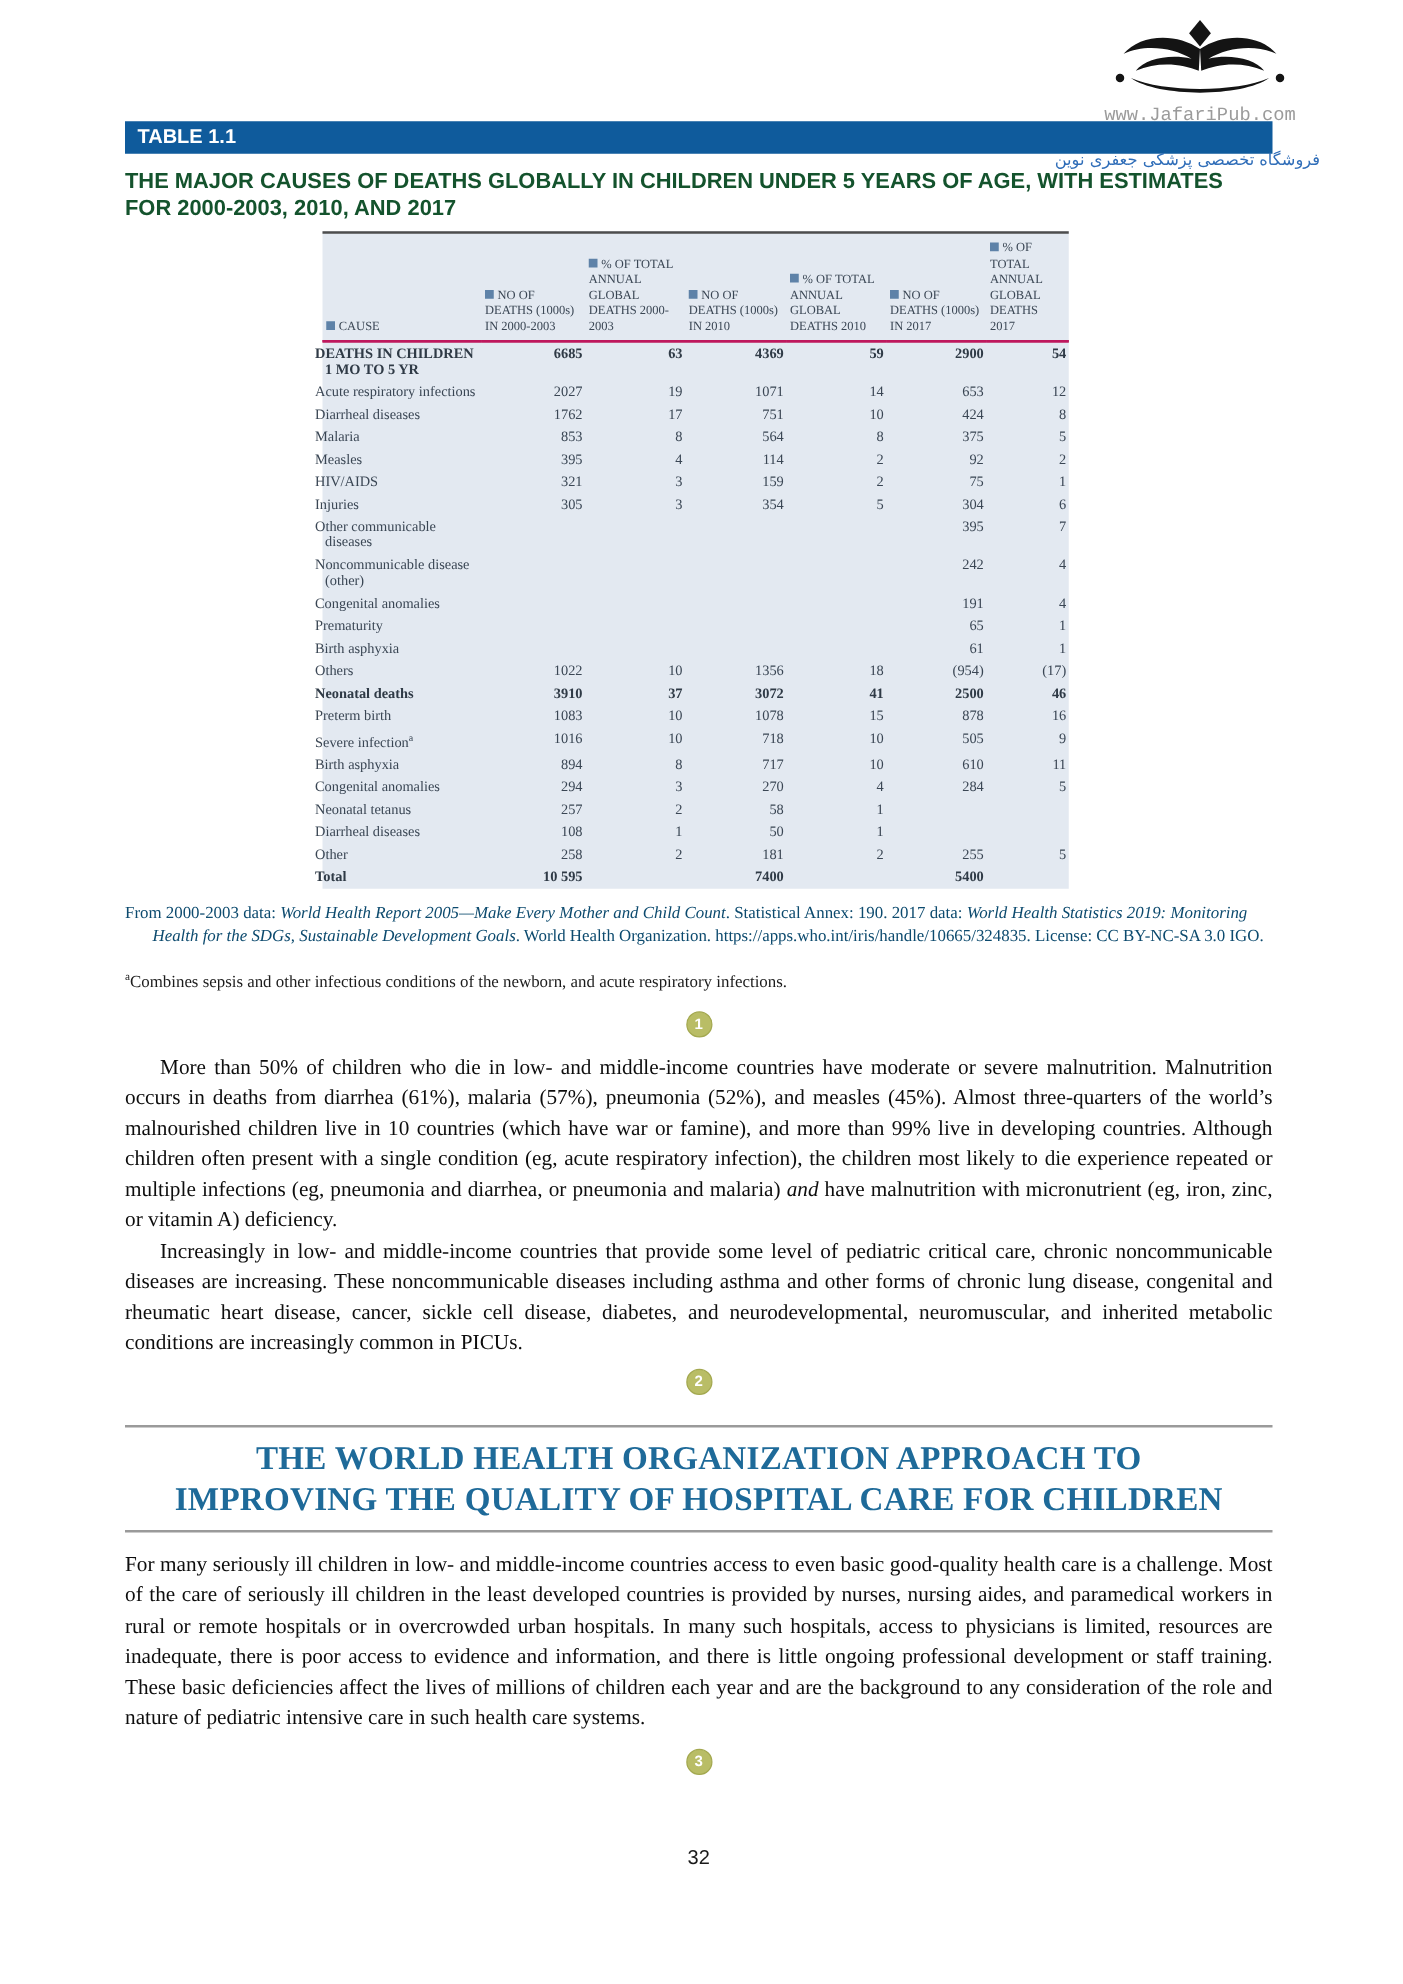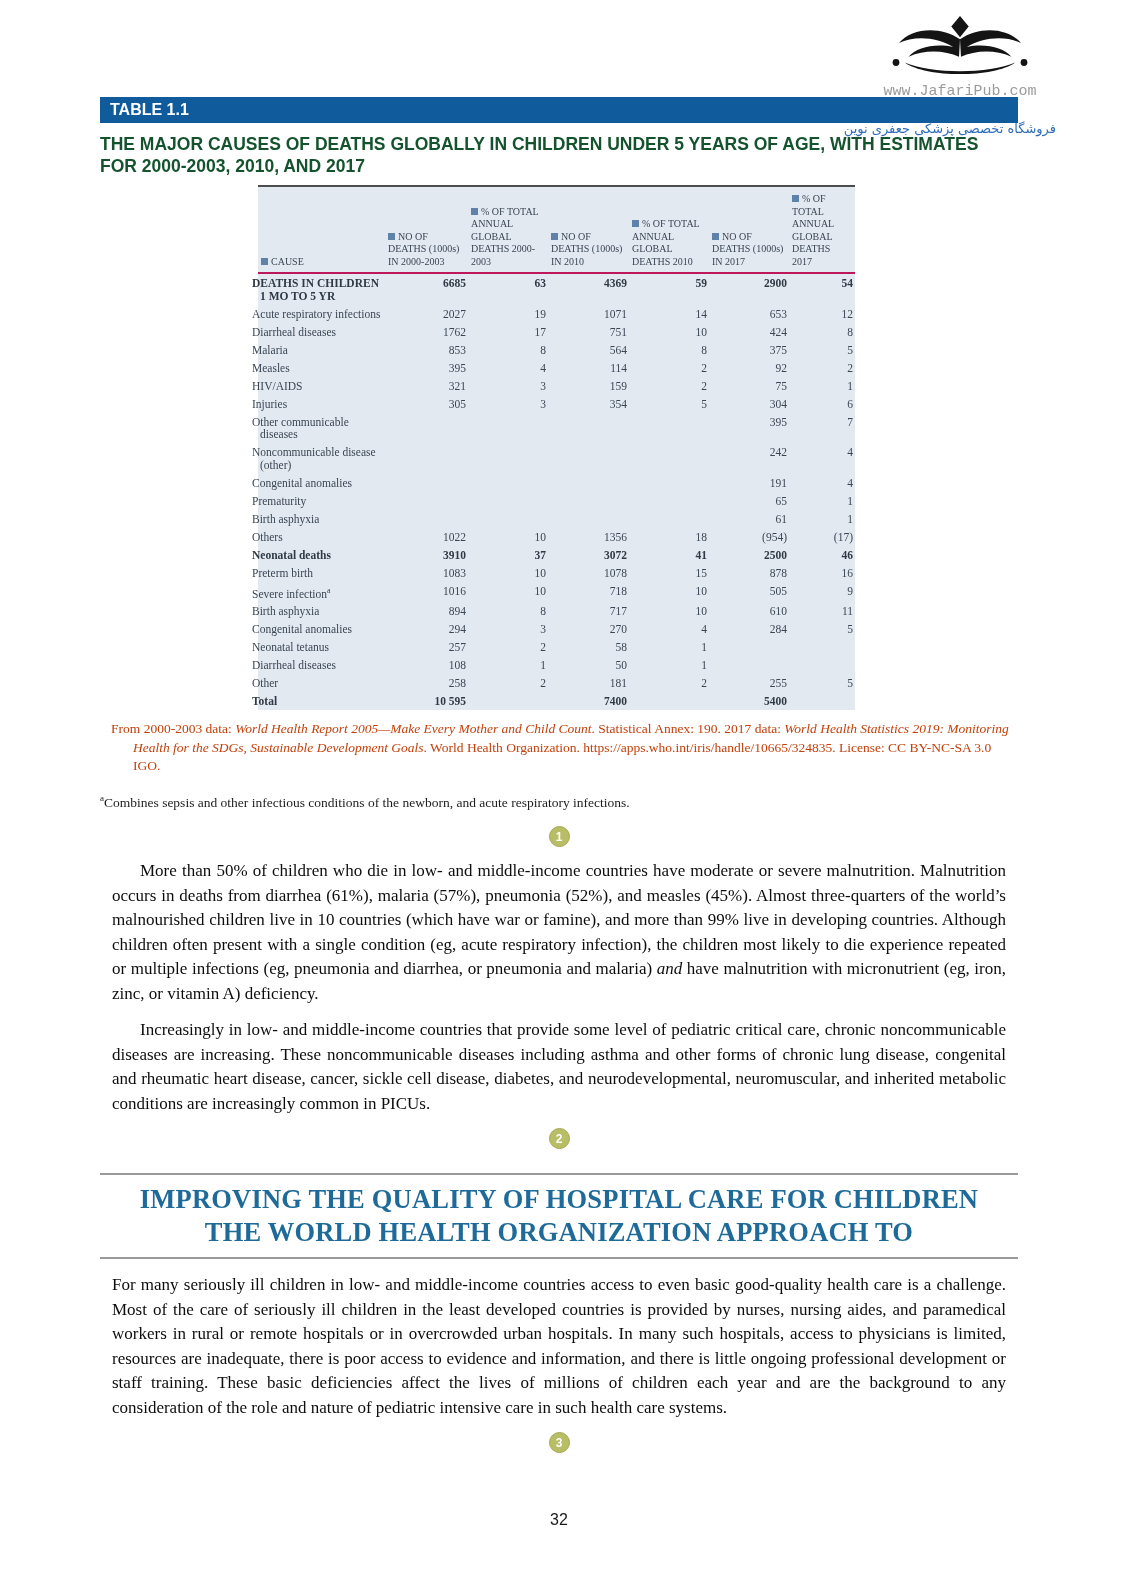--- a/index.html
+++ b/index.html
@@ -35,35 +35,35 @@
   table.who td{padding:3px 2px 2.5px;vertical-align:top;line-height:12.5px;}
   td.cause{padding-left:12px;text-indent:-8px;}
   td.num{text-align:right;}
   td.c2{padding-right:28px}td.c3{padding-right:50px}td.c4{padding-right:30px}
   td.c5{padding-right:50px}td.c6{padding-right:48px}td.c7{padding-right:36px}
   tr.bold{font-weight:bold;color:#2f3a46;}
   td.vb{vertical-align:bottom;}
   table.who sup{font-size:8px;}
 
   
-  .source-note{margin-top:10px;font-size:13.5px;line-height:18.5px;color:#c2410c;
-               padding-left:22px;text-indent:-22px;margin-left:11px;}
+  .source-note{margin-top:10px;font-size:13.5px;line-height:18.5px;color:#0c4a6e;
+               padding-left:22px;text-indent:-22px;}
   .footnote{margin-top:2px;font-size:13.5px;line-height:18.5px;color:#1c1c1c;}
   .footnote sup,.source-note sup{font-size:9px;}
 
   
   .marker{width:21px;height:21px;border-radius:50%;background:var(--marker-olive,#b9bd66);
           border:1px solid #a3a84f;color:#fff;font-family:"Liberation Sans",sans-serif;
           font-weight:bold;font-size:12px;display:flex;align-items:center;justify-content:center;
           margin:14px auto 0;box-sizing:border-box;}
   .marker.m2{margin-top:8px;}
   .marker.m3{margin-top:12px;}
 
   
-  .body-para{font-size:17px;line-height:24.5px;text-align:justify;color:#0d0d0d;margin:12px;}
+  .body-para{font-size:17px;line-height:24.5px;text-align:justify;color:#0d0d0d;margin:0;}
   .body-para.first{margin-top:12px;}
   .body-para.indent{text-indent:28px;}
   .body-para.after-head{margin-top:14px;}
 
   
   .section-rule{border:none;border-top:2px solid #9a9a9a;margin:24px 0 0;}
   .section-rule.below{margin-top:8px;}
   .section-heading{text-align:center;color:var(--heading-blue,#1e6a99);font-weight:bold;
                    font-size:26.5px;line-height:33px;margin:8px 0 0;
                    font-family:"Liberation Serif",serif;letter-spacing:.2px;}
@@ -329,22 +329,22 @@
 
     <div class="marker m1">1</div>
 
     <p class="body-para first indent"><span>More than 50% of children who die in low- and middle-income countries have moderate or severe malnutrition. Malnutrition occurs in deaths from diarrhea (61%), malaria (57%), pneumonia (52%), and measles (45%). Almost three-quarters of the world’s malnourished children live in 10 countries (which have war or famine), and more than 99% live in developing countries. Although children often present with a single condition (eg, acute respiratory infection), the children most likely to die experience repeated or multiple infections (eg, pneumonia and diarrhea, or pneumonia and malaria) </span><i>and</i><span> have malnutrition with micronutrient (eg, iron, zinc, or vitamin A) deficiency.</span></p>
     <p class="body-para indent">Increasingly in low- and middle-income countries that provide some level of pediatric critical care, chronic noncommunicable diseases are increasing. These noncommunicable diseases including asthma and other forms of chronic lung disease, congenital and rheumatic heart disease, cancer, sickle cell disease, diabetes, and neurodevelopmental, neuromuscular, and inherited metabolic conditions are increasingly common in PICUs.</p>
 
     <div class="marker m2">2</div>
 
     <hr class="section-rule">
     <h1 class="section-heading">
+      <span style="display:block">THE WORLD HEALTH ORGANIZATION APPROACH TO</span>
       <span style="display:block">IMPROVING THE QUALITY OF HOSPITAL CARE FOR CHILDREN</span>
-      <span style="display:block">THE WORLD HEALTH ORGANIZATION APPROACH TO</span>
     </h1>
     <hr class="section-rule below">
 
     <p class="body-para after-head">For many seriously ill children in low- and middle-income countries access to even basic good-quality health care is a challenge. Most of the care of seriously ill children in the least developed countries is provided by nurses, nursing aides, and paramedical workers in rural or remote hospitals or in overcrowded urban hospitals. In many such hospitals, access to physicians is limited, resources are inadequate, there is poor access to evidence and information, and there is little ongoing professional development or staff training. These basic deficiencies affect the lives of millions of children each year and are the background to any consideration of the role and nature of pediatric intensive care in such health care systems.</p>
 
     <div class="marker m3">3</div>
 
     <div class="page-number">32</div>
 
   </div>

